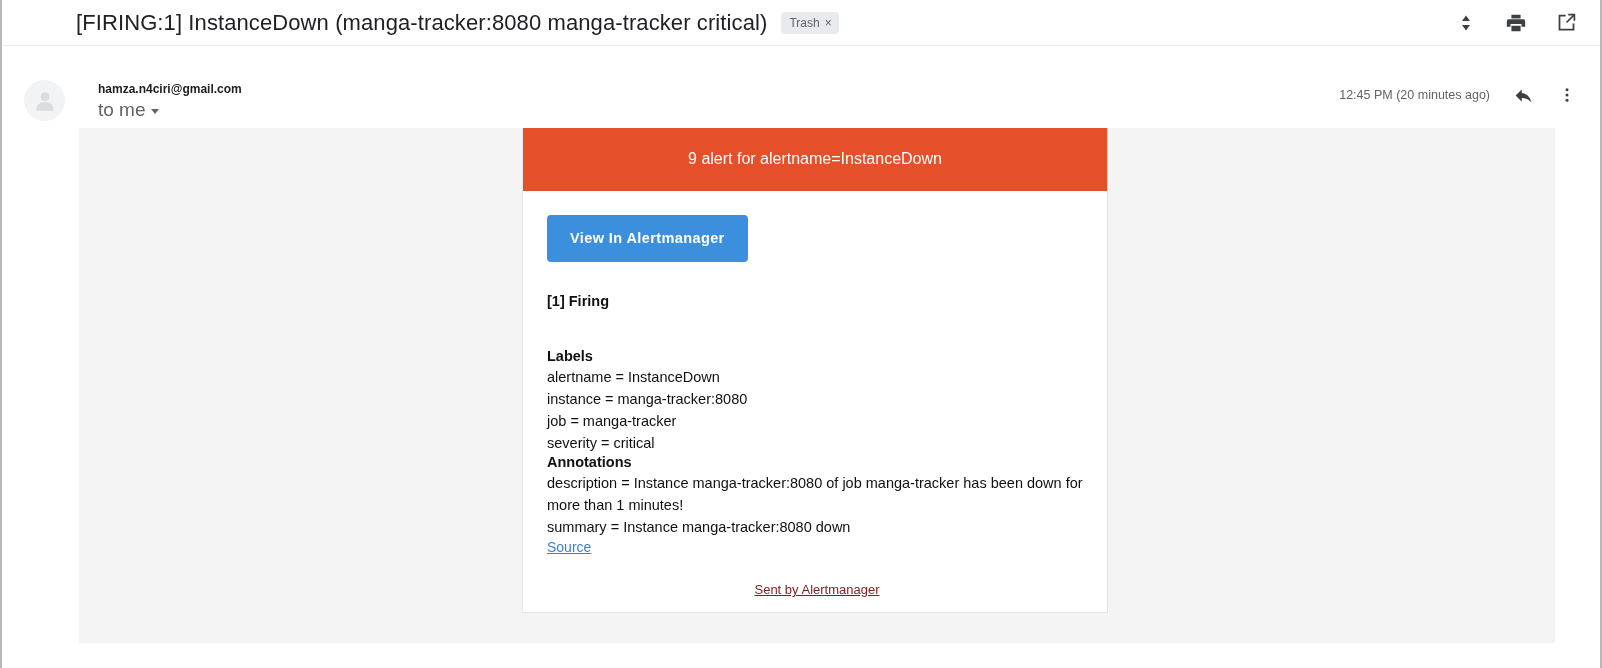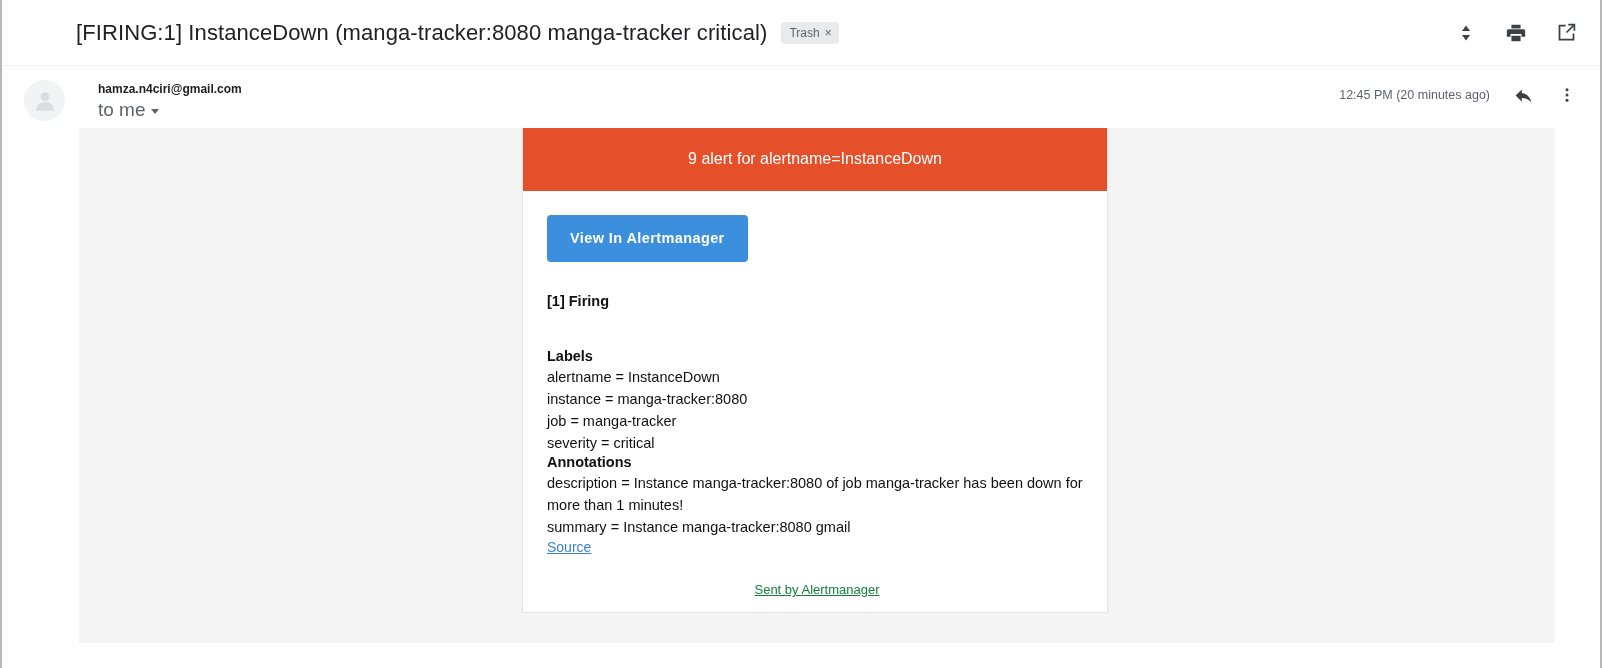--- a/index.html
+++ b/index.html
@@ -25,21 +25,21 @@
     border-left: 2px solid #b8b8b8;
     border-right: 2px solid #b8b8b8;
   }
 
   
   .subject-bar {
     position: absolute;
     left: 0;
     top: 0;
     right: 0;
-    height: 66px;
+    height: 46px;
     display: flex;
     align-items: center;
     padding: 0 22px 0 74px;
     box-sizing: border-box;
     border-bottom: 1px solid #ededed;
   }
   .subject-title {
     font-size: 22px;
     color: #202124;
     font-weight: 400;
@@ -242,21 +242,21 @@
   
   .body-footer {
     position: absolute;
     left: 0;
     top: 452px;
     width: 100%;
     text-align: center;
   }
   .footer-link {
     font-size: 13px;
-    color: #15803d;
+    color: #7f1d1d;
     text-decoration: underline;
     cursor: pointer;
   }
 </style>
 </head>
 <body>
 
 <div id="page">
 
   <div class="subject-bar">
@@ -342,21 +342,21 @@
           <div class="kv-block">
             <div class="kv-line">alertname = InstanceDown</div>
             <div class="kv-line">instance = manga-tracker:8080</div>
             <div class="kv-line">job = manga-tracker</div>
             <div class="kv-line">severity = critical</div>
           </div>
 
           <div class="section-head" style="margin-top:0;">Annotations</div>
           <div class="kv-block">
             <div class="kv-line wrap">description = Instance manga-tracker:8080 of job manga-tracker has been down for more than 1 minutes!</div>
-            <div class="kv-line wrap">summary = Instance manga-tracker:8080 gmail</div>
+            <div class="kv-line wrap">summary = Instance manga-tracker:8080 down</div>
           </div>
 
           <a class="source-link">Source</a>
         </div>
         <div class="card-tail"></div>
       </div>
     </div>
 
     <div class="body-footer">
       <a class="footer-link">Sent by Alertmanager</a>

